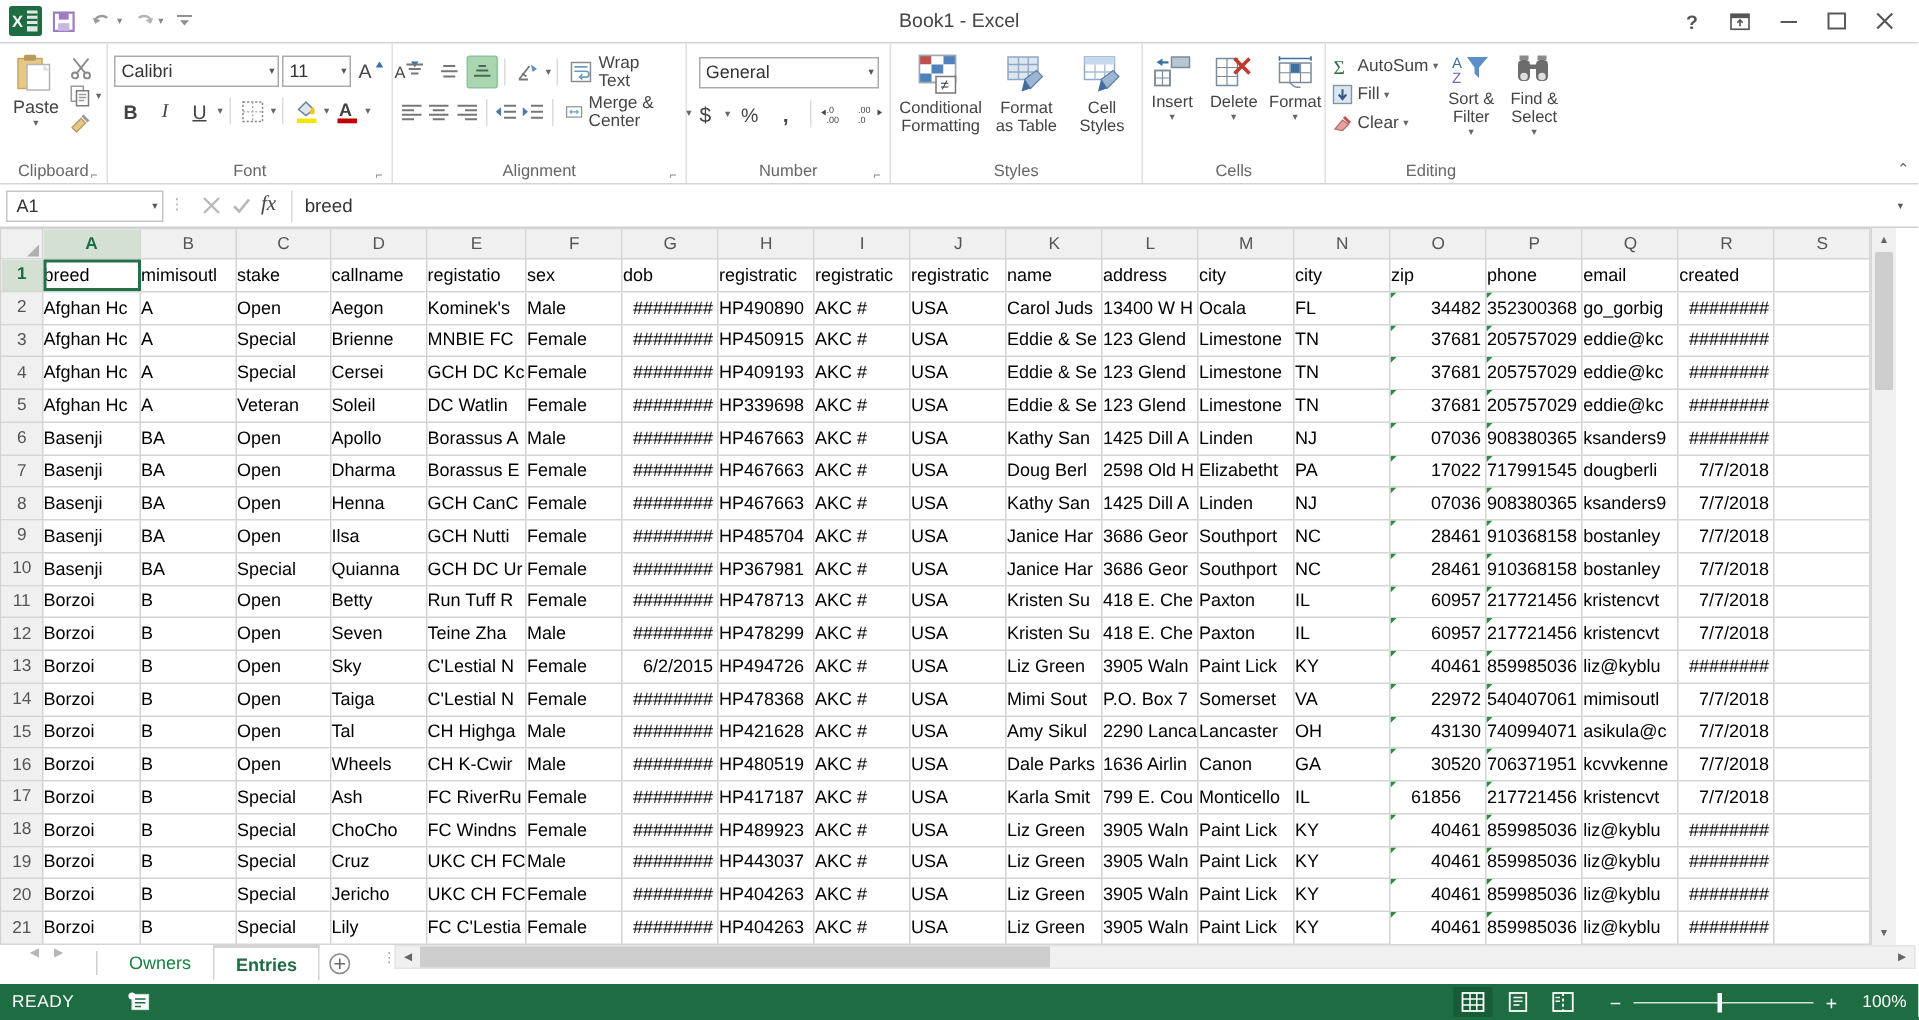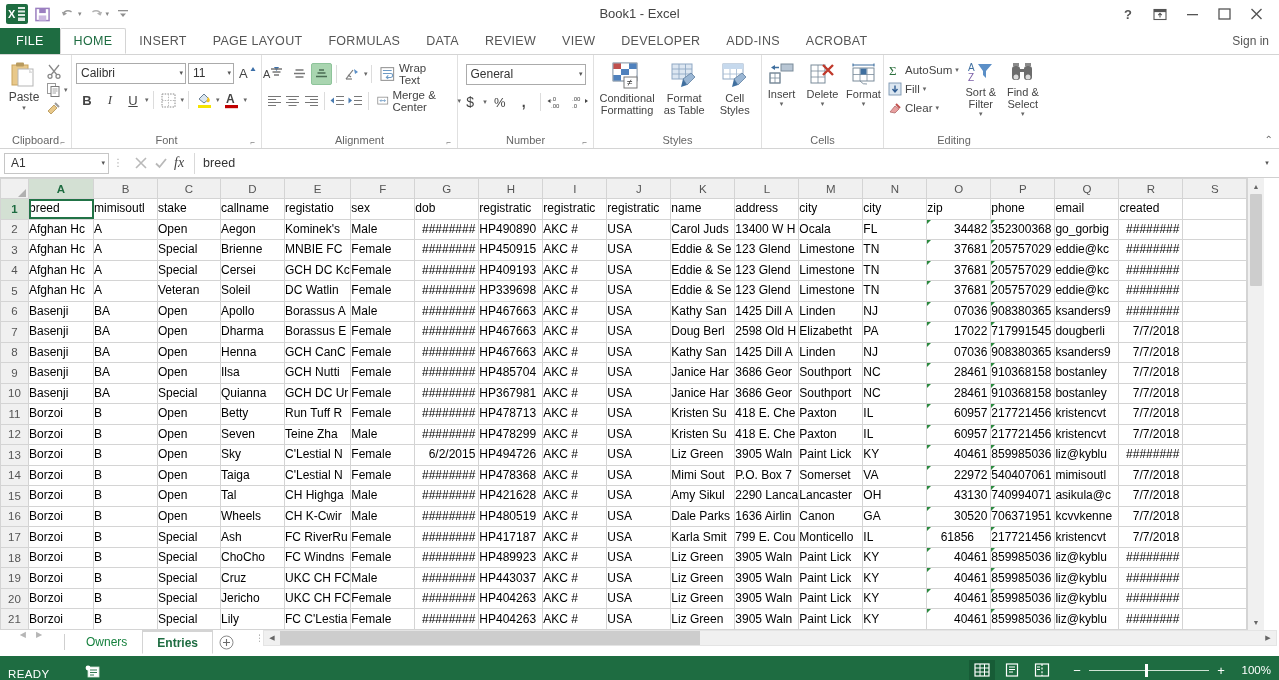--- a/index.html
+++ b/index.html
@@ -128,21 +128,21 @@
   .hs-thumb { position:absolute; left:0; top:0; height:14px; width:420px; background:#cdcdcd;}
 
   
   .sheettabs { height:26px; display:flex; align-items:flex-start; background:#fff; padding-left:0; flex:0 0 26px;}
   .stab { height:24px; padding:0 14px; display:flex; align-items:center; font-size:12px; color:#15803d; border:1px solid transparent;}
   .stab.active { background:#fff; color:#1e6c41; font-weight:bold; border:1px solid #d4d4d4; border-top:2px solid #d4d4d4; border-bottom:1px solid #fff; border-radius:0 0 0 0;}
   .addsheet { width:26px; height:24px; display:flex; align-items:center; justify-content:center; color:#777; font-size:14px;}
   .tabdiv { width:1px; height:16px; background:#cfcfcf; margin:4px 6px 0 2px;}
 
   
-  .statusbar { height:24px; background:#1e6c41; color:#fff; display:flex; align-items:flex-end; font-size:11.5px; padding:0 8px; flex:0 0 24px;gap:20px;}
+  .statusbar { height:24px; background:#1e6c41; color:#fff; display:flex; align-items:center; font-size:11.5px; padding:0 8px; flex:0 0 24px;gap:20px;}
   .st-ready { letter-spacing:.4px; padding-right:14px;}
   .st-icon { width:18px; height:16px; display:flex; align-items:center; justify-content:center; font-size:12px;}
   .st-right { margin-left:auto; display:flex; align-items:center; gap:0;}
   .viewbtn { width:26px; height:20px; display:flex; align-items:center; justify-content:center; font-size:13px; color:#fff; margin:0 2px;}
   .viewbtn.active { background:#15593; background:#175c36;}
   .zoomarea { display:flex; align-items:center; gap:6px; padding-left:14px;}
   .zminus,.zplus { font-size:13px; width:12px; text-align:center;}
   .ztrack { width:120px; height:1px; background:#cfe3d4; position:relative;}
   .zthumb { position:absolute; left:56px; top:-6px; width:3px; height:13px; background:#fff;}
   .zval { width:38px; text-align:right; font-size:11.5px;}
@@ -215,34 +215,20 @@
           </svg>
       </div>
       <div class="win-btn">
         <svg width="13" height="12" viewBox="0 0 13 12">
             <path d="M1.5 1 L11.5 11 M11.5 1 L1.5 11" stroke="#555" stroke-width="1.4"></path>
           </svg>
       </div>
     </div>
   </div>
 
-  <div class="tabsrow">
-    <div class="tab-file">FILE</div>
-    <div class="tab active">HOME</div>
-    <div class="tab">INSERT</div>
-    <div class="tab">PAGE LAYOUT</div>
-    <div class="tab">FORMULAS</div>
-    <div class="tab">DATA</div>
-    <div class="tab">REVIEW</div>
-    <div class="tab">VIEW</div>
-    <div class="tab">DEVELOPER</div>
-    <div class="tab">ADD-INS</div>
-    <div class="tab">ACROBAT</div>
-    <div class="signin">Sign in</div>
-  </div>
 
   <div class="ribbon">
 
     <div class="rgroup clipboard">
       <div class="rgroup-body">
         <div class="cb-row">
           <div class="paste-col">
             <svg width="30" height="30" viewBox="0 0 30 30">
               <rect x="3" y="5" width="16" height="20" fill="#e8c88a" stroke="#c9a45d" stroke-width="1"></rect>
               <rect x="7" y="2.5" width="8" height="4" rx="1" fill="#b89a5e"></rect>

